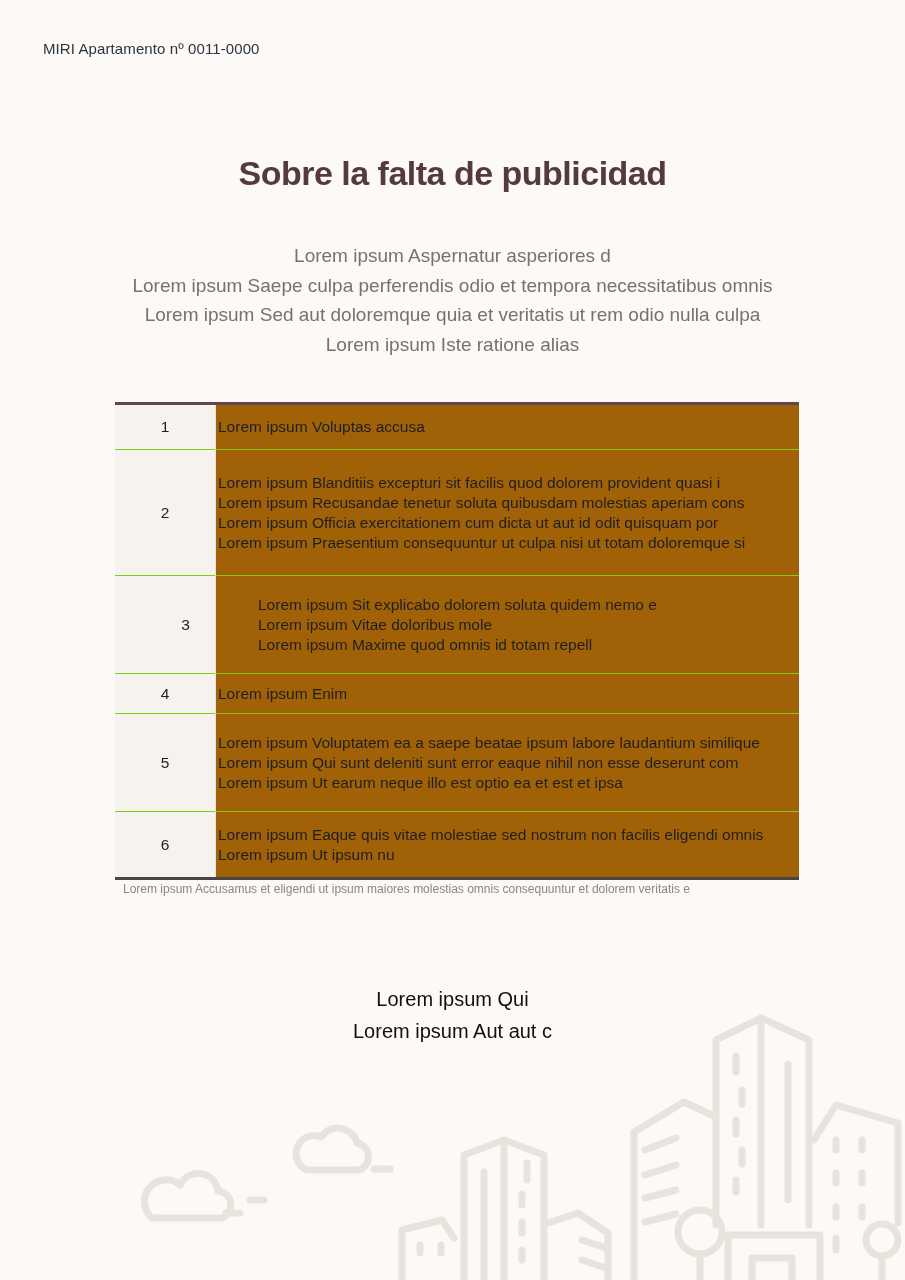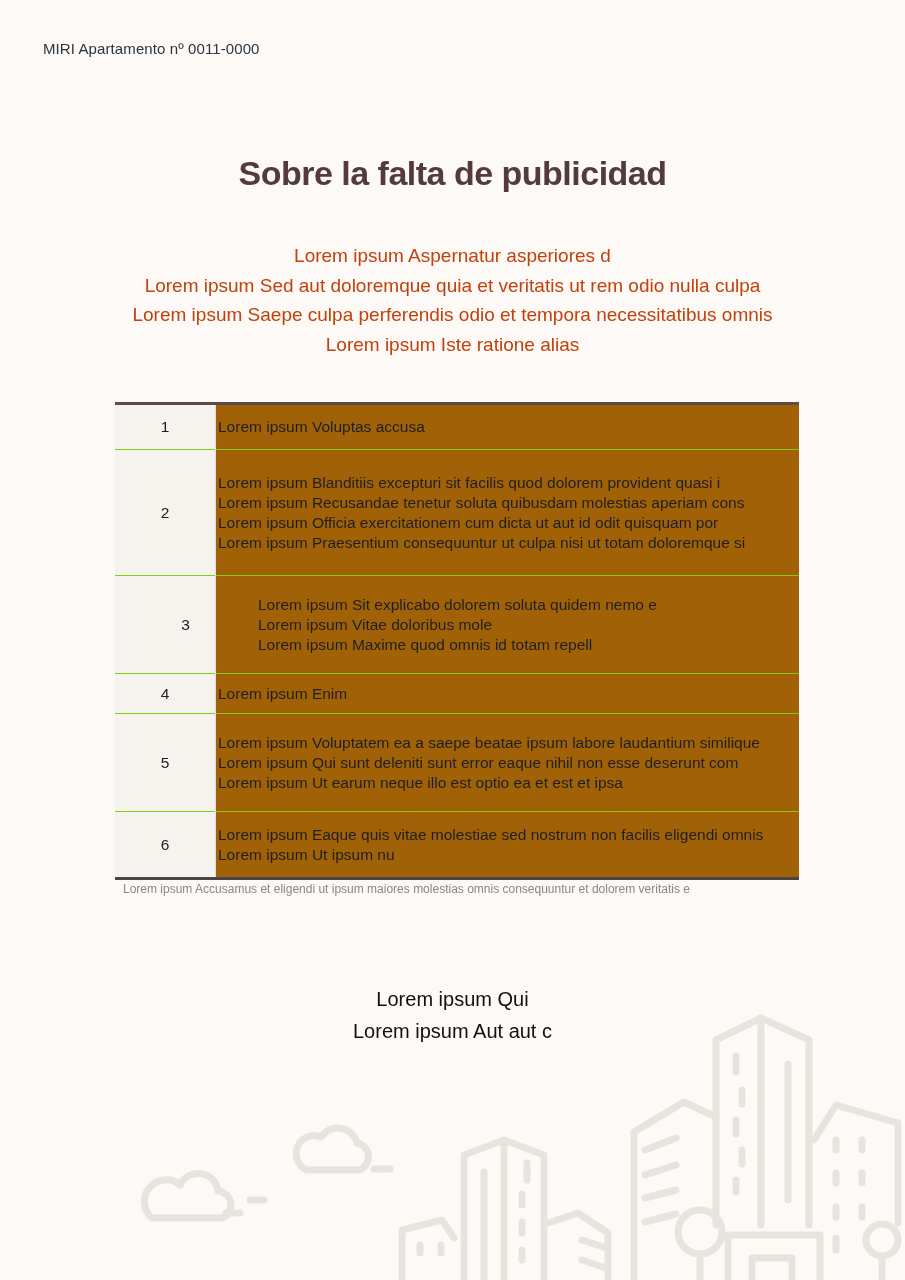--- a/index.html
+++ b/index.html
@@ -14,21 +14,21 @@
       position: absolute; left: 43px; top: 40px;
       font-size: 15px; color: #2a3540; letter-spacing: 0.1px;
     }
     .title {
       position: absolute; left: 0; width: 905px; top: 154px;
       text-align: center; font-size: 34px; font-weight: bold;
       color: #553a3c; letter-spacing: -0.5px;
     }
     .intro {
       position: absolute; left: 0; width: 905px; top: 241px;
-      text-align: center; font-size: 19px; line-height: 29.5px; color: #c2410c;
+      text-align: center; font-size: 19px; line-height: 29.5px; color: #737373;
     }
     .intro div { white-space: nowrap; }
     .table-wrap {
       position: absolute; left: 115px; top: 402px; width: 684px;
       border-top: 3px solid #5e4a4c;
       border-bottom: 3px solid #4a4444;
     }
     table { border-collapse: collapse; width: 100%; }
     td {
       font-size: 15.5px; line-height: 20px; color: #1f1f1f; vertical-align: middle;
@@ -58,22 +58,22 @@
   </style>
 </head>
 <body>
 
 <div class="header-label">MIRI Apartamento nº 0011-0000</div>
 
 <h1 class="title" style="margin:0;">Sobre la falta de publicidad</h1>
 
 <div class="intro">
   <div>Lorem ipsum Aspernatur asperiores d</div>
+  <div>Lorem ipsum Saepe culpa perferendis odio et tempora necessitatibus omnis</div>
   <div>Lorem ipsum Sed aut doloremque quia et veritatis ut rem odio nulla culpa</div>
-  <div>Lorem ipsum Saepe culpa perferendis odio et tempora necessitatibus omnis</div>
   <div>Lorem ipsum Iste ratione alias</div>
 </div>
 
 <div class="table-wrap">
   <table>
     <tbody>
         <tr class="r1">
       <td class="num">1</td>
       <td class="txt">
         <div>Lorem ipsum Voluptas accusa</div>

